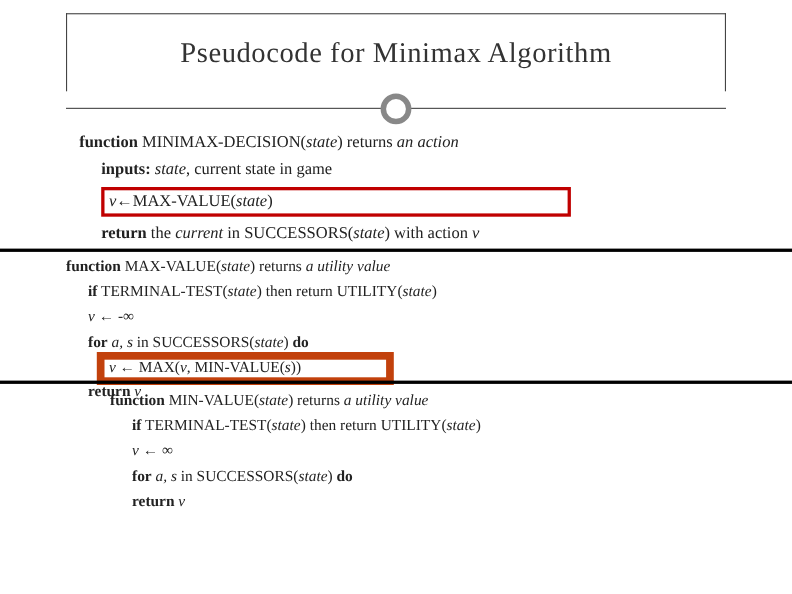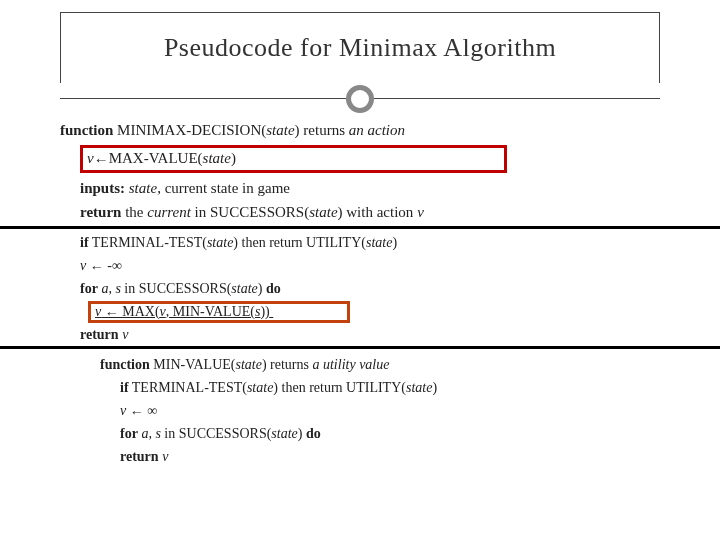--- a/index.html
+++ b/index.html
@@ -54,21 +54,21 @@
     height: 28px;
     border: 5px solid #888;
     border-radius: 50%;
     background: #fff;
     box-sizing: border-box;
   }
 
   .content {
     position: absolute;
     top: 120px;
-    left: 60px;
+    left: 72px;
     right: 40px;
     font-size: 15px;
     line-height: 1.35;
   }
 
   .block { margin-bottom: 4px; }
   .indent1 { margin-left: 20px; }
   .indent2 { margin-left: 40px; }
   .full-sep {
     position: absolute;
@@ -80,25 +80,24 @@
   .sep1 { top: 226px; }
   .sep2 { top: 346px; }
 
   .hl {
     display: inline-block;
     border: 3px solid #c00000;
     padding: 0 4px 1px 4px;
     margin: 1px 0;
   }
   .hl-inline {
-    border: 3px solid #c2410c;
+    border: 7px solid #c2410c;
     padding: 0 4px 1px 4px;
     margin: 1px 0;
     white-space: nowrap;
-    text-decoration: underline;
   }
 
   b { font-weight: 700; }
   i { font-style: italic; }
 
   .group2 { font-size: 14px; position: absolute; top: 234px; left: 60px; right: 40px; line-height: 1.35; }
   .group3 { font-size: 14px; position: absolute; top: 356px; left: 100px; right: 40px; line-height: 1.35; }
 
 </style>
 </head>
@@ -112,37 +111,42 @@
   <div class="ring-rule"></div>
   <div class="ring"></div>
 
   <div class="content">
     <div class="block">
       <b>function</b>
       <span> </span><span>MINIMAX-DECISION(</span><i>state</i><span>) returns</span>
       <span> </span><i>an action</i>
     </div>
     <div class="block indent1">
+      <b>inputs:</b>
+      <span> </span><i>state</i><span>, current state in game</span>
+    </div>
+    <div class="block indent1">
       <span class="hl">
         <i>v</i><span>←</span><span>MAX-VALUE(</span><i>state</i><span>)</span>
         <span style="display:inline-block;width:260px"></span>
       </span>
-    </div>
-    <div class="block indent1">
-      <b>inputs:</b>
-      <span> </span><i>state</i><span>, current state in game</span>
     </div>
     <div class="block indent1">
       <b>return</b><span> the </span><i>current</i><span> in SUCCESSORS(</span><i>state</i><span>) with action </span><i>v</i>
     </div>
   </div>
 
   <div class="full-sep sep1"></div>
 
   <div class="group2">
+    <div class="block">
+      <b>function</b>
+      <span> </span><span>MAX-VALUE(</span><i>state</i><span>) returns</span>
+      <span> </span><i>a utility value</i>
+    </div>
     <div class="block indent1">
       <b>if</b>
       <span> </span><span>TERMINAL-TEST(</span><i>state</i><span>) then return</span>
       <span> </span><span>UTILITY(</span><i>state</i><span>)</span>
     </div>
     <div class="block indent1">
       <i>v</i>
       <span> </span><span>← -∞</span>
     </div>
     <div class="block indent1">

